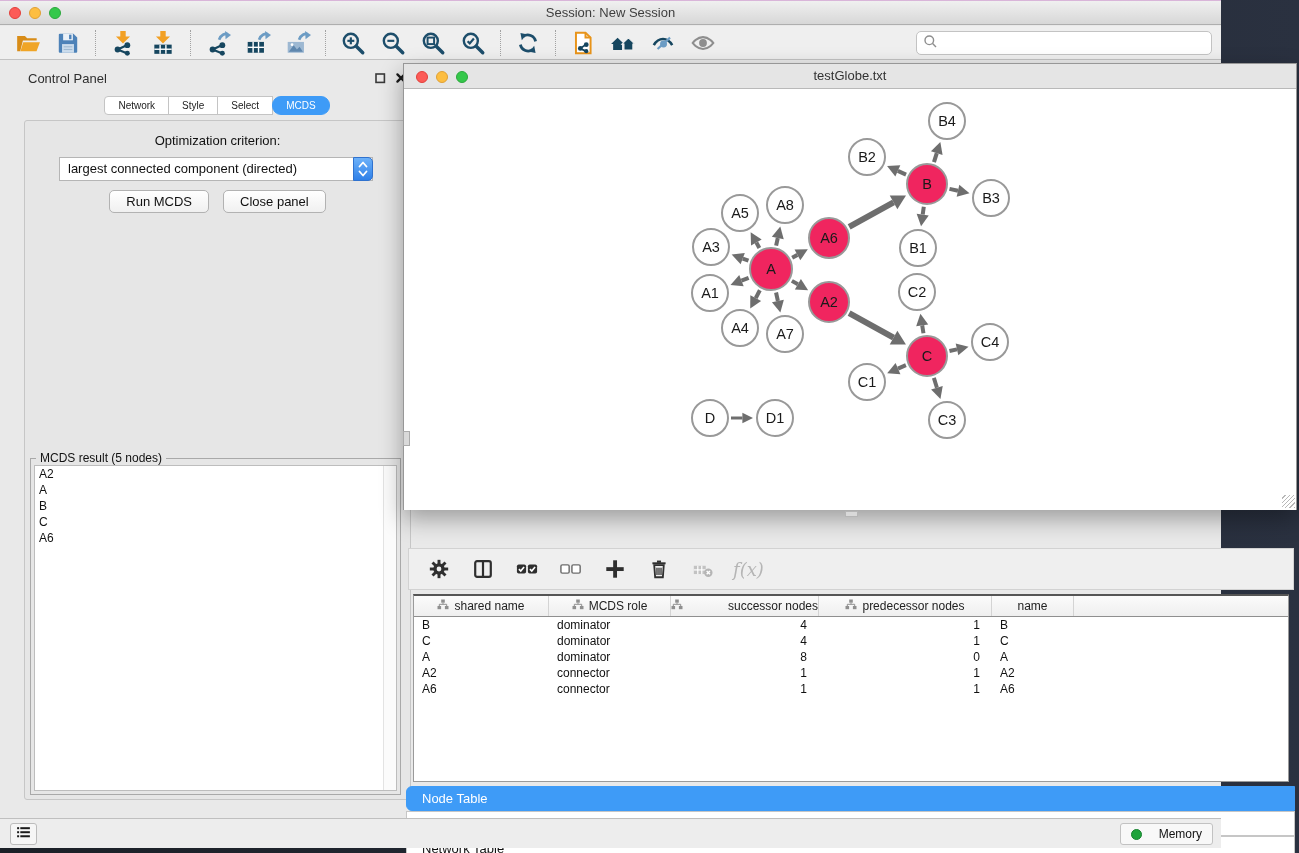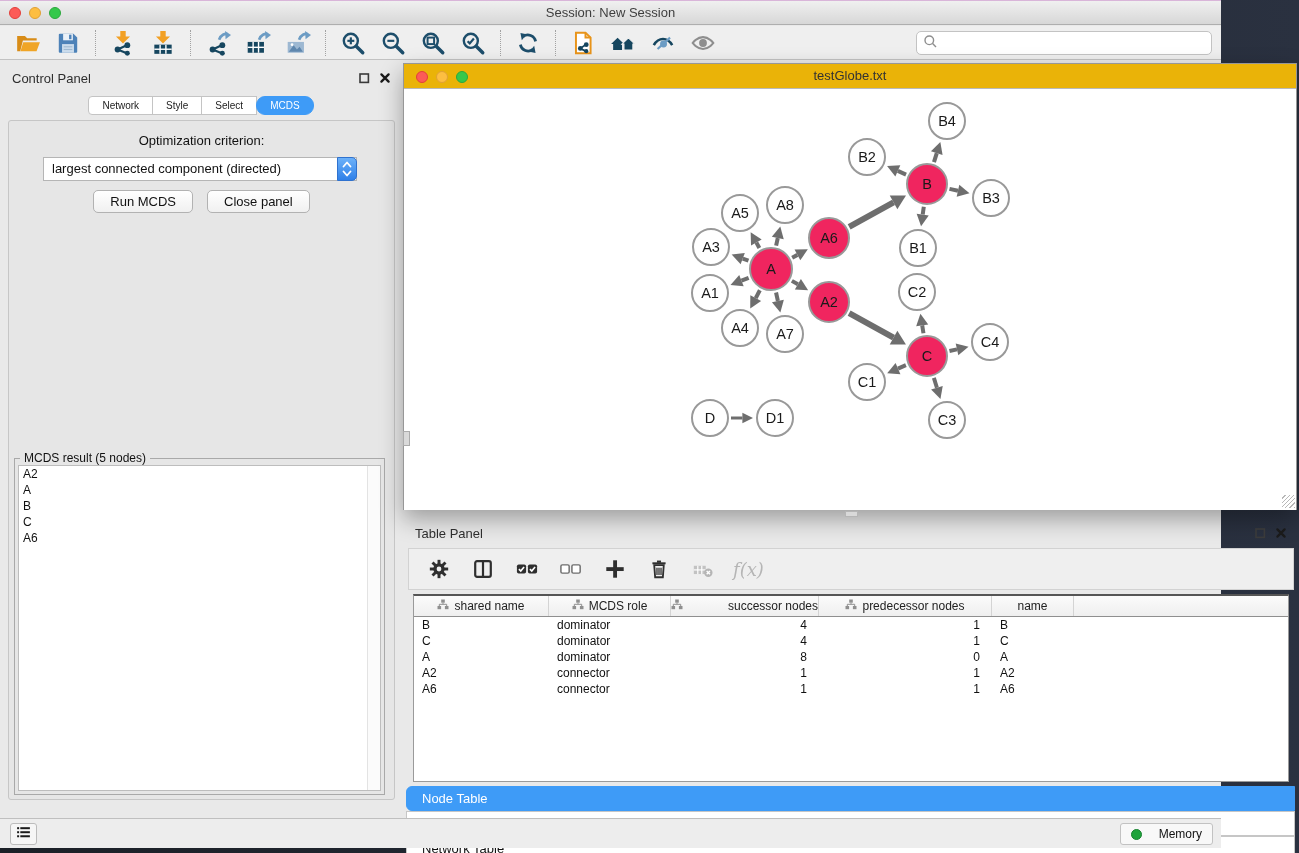--- a/index.html
+++ b/index.html
@@ -29,21 +29,21 @@
   .tbi svg { width:26px; height:26px; display:block; }
   .tb-sep { width:1px; height:26px; border-left:1px dotted #a2a2a2; margin:0 7px; }
   .search-box { position:absolute; right:9px; top:5px; width:296px; height:24px;
                 background:#fff; border:1px solid #c3c3c3; border-radius:5px;
                 display:flex; align-items:center; padding-left:6px; }
   .search-box svg { width:15px; height:15px; }
   .search-box input { border:none; outline:none; flex:1; height:20px; font-size:13px;
                       background:transparent; padding-left:4px; }
 
   
-  .control-panel { position:absolute; left:4px; top:65px; width:395px; height:748px; }
+  .control-panel { position:absolute; left:20px; top:65px; width:395px; height:748px; }
   .panel-head { position:relative; height:26px; }
   .panel-head .p-title { font-size:13px; color:#2e2e2e; padding:6px 0 0 8px; }
   .panel-head .p-btns { position:absolute; right:8px; top:7px; display:flex; gap:9px; }
   .panel-head .p-btns span svg { width:12px; height:12px; display:block; }
   .cp-tabs { position:absolute; top:31px; left:0; width:100%; display:flex; justify-content:center; }
   .cp-tab { background:#fff; border:1px solid #c4c4c4; margin-left:-1px; padding:3px 13px;
             font-size:10px; color:#1c1c1c; }
   .cp-tab:first-child { border-radius:4px 0 0 4px; }
   .cp-tab.selected { background:#3e9bf7; border-color:#3e9bf7; color:#fff; border-radius:9px; }
   .cp-content { position:absolute; left:4px; top:55px; width:387px; height:680px;
@@ -70,21 +70,21 @@
   .result-list { position:absolute; left:3px; top:6px; right:3px; bottom:3px;
                  background:#fff; border:1px solid #bdbdbd; overflow:hidden; }
   .result-item { font-size:12px; line-height:16px; padding-left:4px; color:#111; }
   .scroll-track { position:absolute; right:0; top:0; bottom:0; width:13px;
                   background:#fbfbfb; border-left:1px solid #e3e3e3; }
 
   
   .net-window { position:absolute; left:403px; top:63px; width:894px; height:447px;
                 background:#fff; border:1px solid #979797;
                 box-shadow:0 9px 22px rgba(0,0,0,0.33); }
-  .net-titlebar { position:relative; height:25px; background:#eab308;
+  .net-titlebar { position:relative; height:25px; background:#e5e5e5;
                   border-bottom:1px solid #b9b9b9; }
   .net-titlebar .traffic { left:12px; top:7px; }
   .net-titlebar .title { text-align:center; line-height:24px; font-size:13px; color:#333; }
   .net-canvas { position:absolute; left:0; top:26px; width:892px; height:420px; background:#fff; }
   .left-grip { position:absolute; left:-1px; top:367px; width:7px; height:15px;
                background:#d9d9d9; border:1px solid #ababab; }
   .resize-grip { position:absolute; right:1px; bottom:1px; width:13px; height:13px;
                  background:repeating-linear-gradient(135deg,transparent,transparent 2px,#b8b8b8 2px,#b8b8b8 3px); }
   .h-divider-grip { position:absolute; left:845px; top:511px; width:13px; height:6px;
                     background:#d9d9d9; border:1px solid #b5b5b5; }
@@ -561,35 +561,20 @@
             <text x="371" y="333" text-anchor="middle" font-size="14.5" fill="#1A1A1A" font-family="&quot;Liberation Sans&quot;, sans-serif">D1</text>
           </g>
         </svg>
     </div>
     <div class="left-grip"></div>
     <div class="resize-grip"></div>
   </div>
   <div class="h-divider-grip"></div>
 
   <div class="table-panel">
-    <div class="panel-head">
-      <div class="p-title">Table Panel</div>
-      <div class="p-btns">
-        <span>
-            <svg viewBox="0 0 12 12">
-              <rect x="2" y="2" width="8.4" height="8.4" fill="none" stroke="#3a3a3a" stroke-width="1.6"></rect>
-            </svg>
-          </span>
-        <span>
-            <svg viewBox="0 0 12 12">
-              <path d="M2.4 2.4l7.2 7.2M9.6 2.4L2.4 9.6" stroke="#1a1a1a" stroke-width="2.3" stroke-linecap="round"></path>
-            </svg>
-          </span>
-      </div>
-    </div>
     <div class="tp-toolbar">
       <button class="tp-btn">
           <span class="tpi">
             <svg viewBox="0 0 24 24">
               <g fill="#2F2F2F">
                 <rect x="10.4" y="2" width="3.2" height="20"></rect>
                 <rect x="10.4" y="2" width="3.2" height="20" transform="rotate(45 12 12)"></rect>
                 <rect x="10.4" y="2" width="3.2" height="20" transform="rotate(90 12 12)"></rect>
                 <rect x="10.4" y="2" width="3.2" height="20" transform="rotate(135 12 12)"></rect>
                 <circle cx="12" cy="12" r="6.2"></circle>

